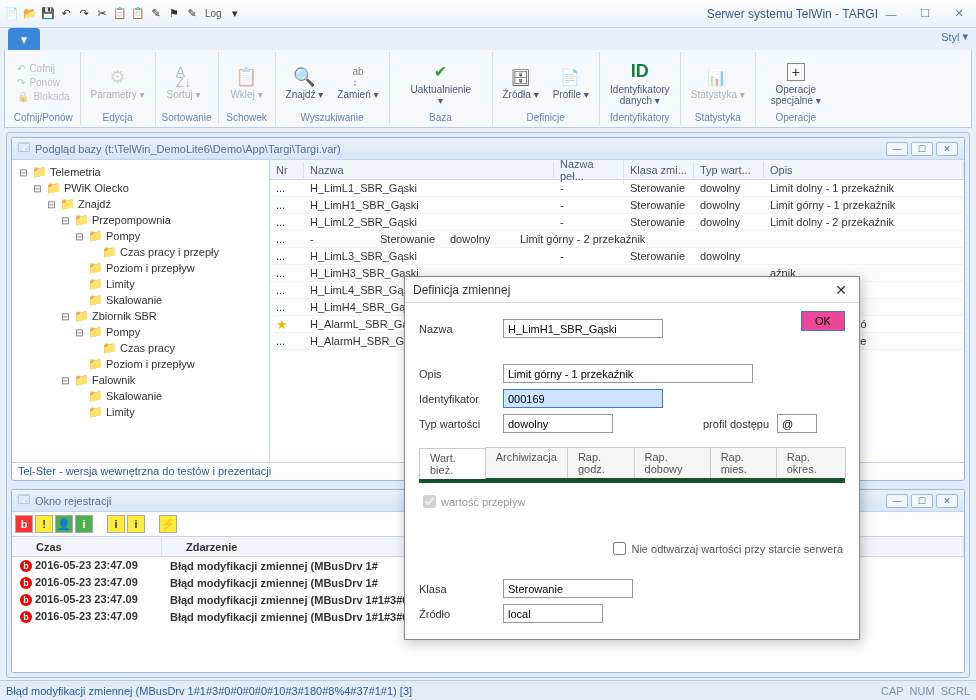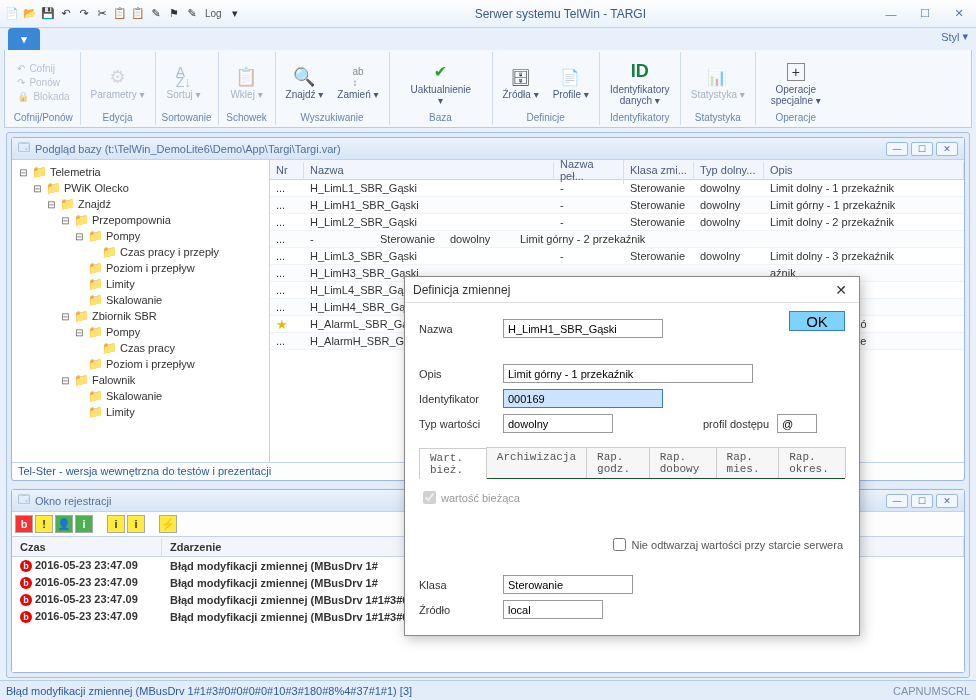--- a/index.html
+++ b/index.html
@@ -2,21 +2,21 @@
 <html><head>
 <meta charset="utf-8">
 <style>
   * { box-sizing: border-box; margin: 0; padding: 0; }
   body { font-family: "Segoe UI", Tahoma, sans-serif; font-size: 11px; background: #e8f1fb; color: #333; width: 976px; height: 700px; overflow: hidden; position: relative; }
   
   
   .titlebar { height: 28px; background: linear-gradient(#fdfdfe,#eaf2fc); display: flex; align-items: center; padding: 0 4px; border-bottom: 1px solid #c2d4eb; }
   .titlebar .qat { display: flex; gap: 2px; align-items: center; }
   .titlebar .qat-icon { width: 16px; height: 16px; display: inline-flex; align-items: center; justify-content: center; cursor: pointer; }
-  .titlebar .title { flex: 1; text-align: center; color: #3a5a8a; font-size: 12px; }
+  .titlebar .title { flex: 1; text-align: right; color: #3a5a8a; font-size: 12px; }
   .titlebar .winbtns { display: flex; gap: 8px; }
   .titlebar .winbtn { width: 26px; height: 18px; display: flex; align-items: center; justify-content: center; color: #5a7aa0; cursor: pointer; }
   .styl-right { position:absolute; right:8px; top:30px; color:#4a6aa0; font-size:11px; display:flex; align-items:center; gap:3px; cursor:pointer;text-align:right;}
   
   
   .tabrow { height: 22px; background: #e8f1fb; display: flex; align-items: flex-end; padding-left: 8px; gap: 2px; }
   .appicon { width: 32px; height: 22px; background: #3a87d8; border-radius: 4px 4px 0 0; margin-right: 10px; display:flex; align-items:center; justify-content:center; color:#fff; font-weight:bold; cursor:pointer;}
   .tab { padding: 3px 12px; color: #4a6aa0; cursor: pointer; border-radius: 3px 3px 0 0; }
   .tab.active { background: #f5f9fe; border: 1px solid #b5cde8; border-bottom: none; color: #2a4a7a; }
   
@@ -59,41 +59,41 @@
   .gc { padding:1px 6px; font-size:11px; color:#333; overflow:hidden; white-space:nowrap;}
   .star{ color:#e6b800; font-size:13px;}
   
   .statusline { height:18px; padding:2px 6px; color:#2a5aa0; font-size:11px; border-top:1px solid #c2d4eb;}
   
   
   .logtb { display:flex; gap:2px; padding:3px; border-bottom:1px solid #c2d4eb;}
   .logtb .lbtn { width:18px; height:18px; border:1px solid #aaa; display:flex; align-items:center; justify-content:center; font-size:11px; font-weight:bold; cursor:pointer;}
   .loggrid { flex:1; overflow:auto; background:#fff;}
   .lghead { display:flex; background:#f2f6fc; height:20px; align-items:center; border-bottom:1px solid #c8d6ea;}
-  .lghead .lh { padding:3px 8px; border-right:1px solid #d6e0ef; font-weight:bold; font-size:11px;}
+  .lghead .lh { padding:3px 24px; border-right:1px solid #d6e0ef; font-weight:bold; font-size:11px;}
   .lrow { display:flex; align-items:center; height:17px;}
   .lrow .lc { padding:1px 8px; font-size:11px; font-weight:bold; white-space:nowrap;}
   .redball{ display:inline-block; width:12px; height:12px; background:#e00; border-radius:50%; color:#fff; font-size:9px; line-height:12px; text-align:center; margin-right:3px;}
   
   
   .statusbar { position:absolute; left:0; right:0; bottom:0; height:20px; background:#e3edf9; border-top:1px solid #b5cde8; display:flex; align-items:center; padding:0 6px; color:#2a5aa0; font-size:11px;}
   .statusbar .sp{flex:1;}
-  .statusbar .ind{ color:#7a90b0;}
+  .statusbar .ind{ margin-left:6px; color:#7a90b0;}
   
   
   .dialog { position:absolute; background:#fff; border:1px solid #888; box-shadow:2px 3px 12px rgba(0,0,0,.25); font-size:11px;}
   .dialog .dtitle { height:26px; display:flex; align-items:center; padding:0 8px; font-size:12px; border-bottom:1px solid #ddd;}
   .dialog .dtitle .dclose{ margin-left:auto; cursor:pointer; font-size:14px; color:#333; width:20px; text-align:center;}
   .dialog .dbody { padding:10px 14px;}
   .drow { display:flex; align-items:center; margin:6px 0;}
   .drow label { width:84px; color:#333;}
   .drow input[type=text] { border:1px solid #999; padding:2px 4px; font-size:11px; height:19px;}
   .drow input.sel { background:#cce4ff; border:1px solid #3a7ad0;}
-  .okbtn { position:absolute; right:14px; top:34px; width:56px; height:20px; border:1px solid #3a7ad0; background:#7dd3fc; cursor:pointer; font-size:15px;}
-  .dtabs { display:flex; border-bottom:1px solid #14532d; margin-top:14px;font-family:Liberation Mono, monospace;}
+  .okbtn { position:absolute; right:14px; top:34px; width:44px; height:20px; border:1px solid #3a7ad0; background:#ec4899; cursor:pointer; font-size:11px;}
+  .dtabs { display:flex; border-bottom:5px solid #14532d; margin-top:14px;}
   .dtab { padding:3px 10px; border:1px solid #ccc; border-bottom:none; background:#f6f6f6; margin-right:-1px; cursor:pointer; font-size:11px; color:#555;}
   .dtab.active{ background:#fff; position:relative; top:1px;}
   .dtabbody { border:0; padding:12px 4px 26px; }
   .chk { display:flex; align-items:center; gap:5px; color:#999;}
   .chk input{pointer-events:none;}
   .dfoot { text-align:right; padding:8px 2px;}
 </style>
 </head>
 <body>
 
@@ -354,21 +354,21 @@
               <span>Limity</span>
             </div>
           </div>
       </div>
       <div class="grid">
         <div class="ghead">
           <div class="gh" style="width:34px">Nr</div>
           <div class="gh" style="width:250px">Nazwa</div>
           <div class="gh" style="width:70px">Nazwa peł...</div>
           <div class="gh" style="width:70px">Klasa zmi...</div>
-          <div class="gh" style="width:70px">Typ dolny...</div>
+          <div class="gh" style="width:70px">Typ wart...</div>
           <div class="gh" style="flex:1">Opis</div>
         </div>
         <div class="gbody" id="grid-body">
             <div class="grow">
               <div class="gc" style="width:34px">...</div>
               <div class="gc" style="width:250px">H_LimL1_SBR_Gąski</div>
               <div class="gc" style="width:70px">-</div>
               <div class="gc" style="width:70px">Sterowanie</div>
               <div class="gc" style="width:70px">dowolny</div>
               <div class="gc" style="flex:1">Limit dolny - 1 przekaźnik</div>
@@ -395,21 +395,20 @@
               <div class="gc" style="width:70px">Sterowanie</div>
               <div class="gc" style="width:70px">dowolny</div>
               <div class="gc" style="flex:1">Limit górny - 2 przekaźnik</div>
             </div>
             <div class="grow">
               <div class="gc" style="width:34px">...</div>
               <div class="gc" style="width:250px">H_LimL3_SBR_Gąski</div>
               <div class="gc" style="width:70px">-</div>
               <div class="gc" style="width:70px">Sterowanie</div>
               <div class="gc" style="width:70px">dowolny</div>
-              <div class="gc" style="flex:1">Limit dolny - 3 przekaźnik</div>
             </div>
             <div class="grow">
               <div class="gc" style="width:34px">...</div>
               <div class="gc" style="width:250px">H_LimH3_SBR_Gąski</div>
               <div class="gc" style="width:70px"></div>
               <div class="gc" style="width:70px"></div>
               <div class="gc" style="width:70px"></div>
               <div class="gc" style="flex:1">aźnik</div>
             </div>
             <div class="grow">
@@ -535,21 +534,21 @@
         <div class="dtab active">Wart. bież.</div>
         <div class="dtab">Archiwizacja</div>
         <div class="dtab">Rap. godz.</div>
         <div class="dtab">Rap. dobowy</div>
         <div class="dtab">Rap. mies.</div>
         <div class="dtab">Rap. okres.</div>
       </div>
     <div class="dtabbody">
       <div class="chk">
         <input type="checkbox" checked="" disabled="" style="">
-        <span>wartość bieżąca</span>
+        <span>wartość przepływ</span>
       </div>
     </div>
     <div class="dfoot">
       <label class="chk" style="justify-content:flex-end;color:#555">
         <input type="checkbox" style="">
         <span>Nie odtwarzaj wartości przy starcie serwera</span>
       </label>
     </div>
     <div style="height:10px"></div>
     <div class="drow">

